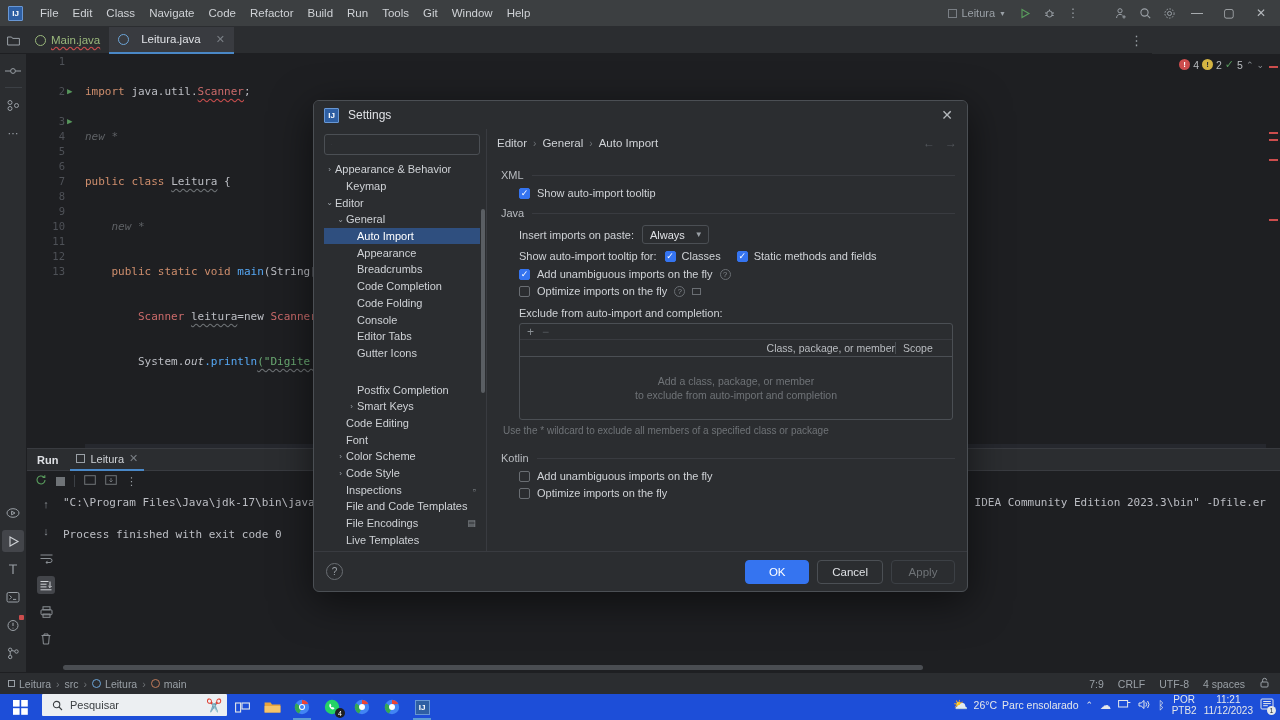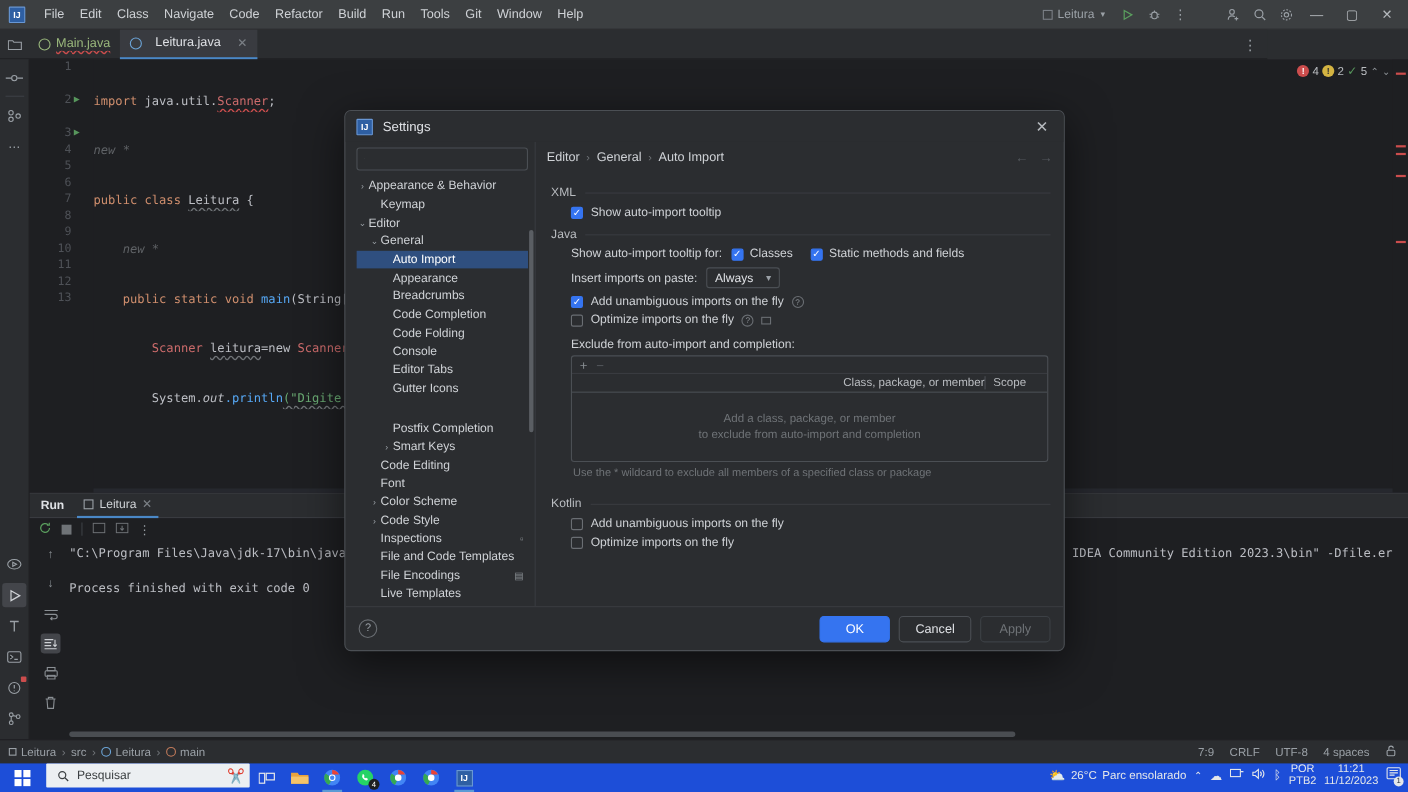--- a/index.html
+++ b/index.html
@@ -249,21 +249,21 @@
   .excl-label { margin: 10px 0 4px 18px; font-size:11px; color:#cfd2d6; }
   .table {
     margin-left:18px; margin-right: 2px; border:1px solid #4b4f54; border-radius:3px;
     background:#2b2d30; overflow:hidden;
   }
   .table-toolbar { height:16px; display:flex; align-items:center; gap:8px; padding-left:7px; color:#8a8f94; font-size:12px; border-bottom:1px solid #393b40;}
   .table-head { height:17px; display:flex; align-items:center; font-size:10.5px; color:#b9bcc0; border-bottom:1px solid #4b4f54;}
   .th1 { flex:1; padding-left:7px; border-right:1px solid #4b4f54;text-align:right;}
   .th2 { width:56px; padding-left:7px; }
   .table-body { height:62px; display:flex; flex-direction:column; align-items:center; justify-content:center; gap:2px; color:#6f7377; font-size:10.5px;}
-  .hintline { margin: 5px 0 0 20px; font-size:10px; color:#6f7377; }
+  .hintline { margin: 5px 0 0 2px; font-size:10px; color:#6f7377; }
 
   .dlg-footer {
     height: 40px; border-top:1px solid #393b40;
     display:flex; align-items:center; padding: 0 12px;
   }
   .qbtn { width:17px;height:17px;border-radius:50%;border:1px solid #6a6e73;color:#9aa0a6;font-size:10px;display:flex;align-items:center;justify-content:center;}
   .btns { margin-left:auto; display:flex; gap:8px; }
   .btn {
     height:24px; min-width:64px; padding: 0 14px; border-radius:4px;
     font-size:11.5px; display:flex; align-items:center; justify-content:center;
@@ -803,39 +803,39 @@
             <span class="ck on"></span>
             <span>Show auto-import tooltip</span>
           </div>
 
           <div class="group-hdr">
             <span class="gname">Java</span>
             <span class="gline"></span>
           </div>
 
           <div class="row-inline">
+            <span>Insert imports on paste:</span>
+            <span class="select">
+              <span>Always</span>
+              <span class="caret">▼</span>
+            </span>
+          </div>
+
+          <div class="row-inline">
             <span>Show auto-import tooltip for:</span>
             <span style="display:flex;align-items:center;gap:6px;">
               <span class="ck on"></span>
               <span>Classes</span>
             </span>
             <span style="display:flex;align-items:center;gap:6px;margin-left:8px;">
               <span class="ck on"></span>
               <span>Static methods and fields</span>
             </span>
           </div>
 
-          <div class="row-inline">
-            <span>Insert imports on paste:</span>
-            <span class="select">
-              <span>Always</span>
-              <span class="caret">▼</span>
-            </span>
-          </div>
-
           <div class="row-ck">
             <span class="ck on"></span>
             <span>Add unambiguous imports on the fly</span>
             <span class="helpq">?</span>
           </div>
 
           <div class="row-ck">
             <span class="ck"></span>
             <span>Optimize imports on the fly</span>
             <span class="helpq">?</span>

